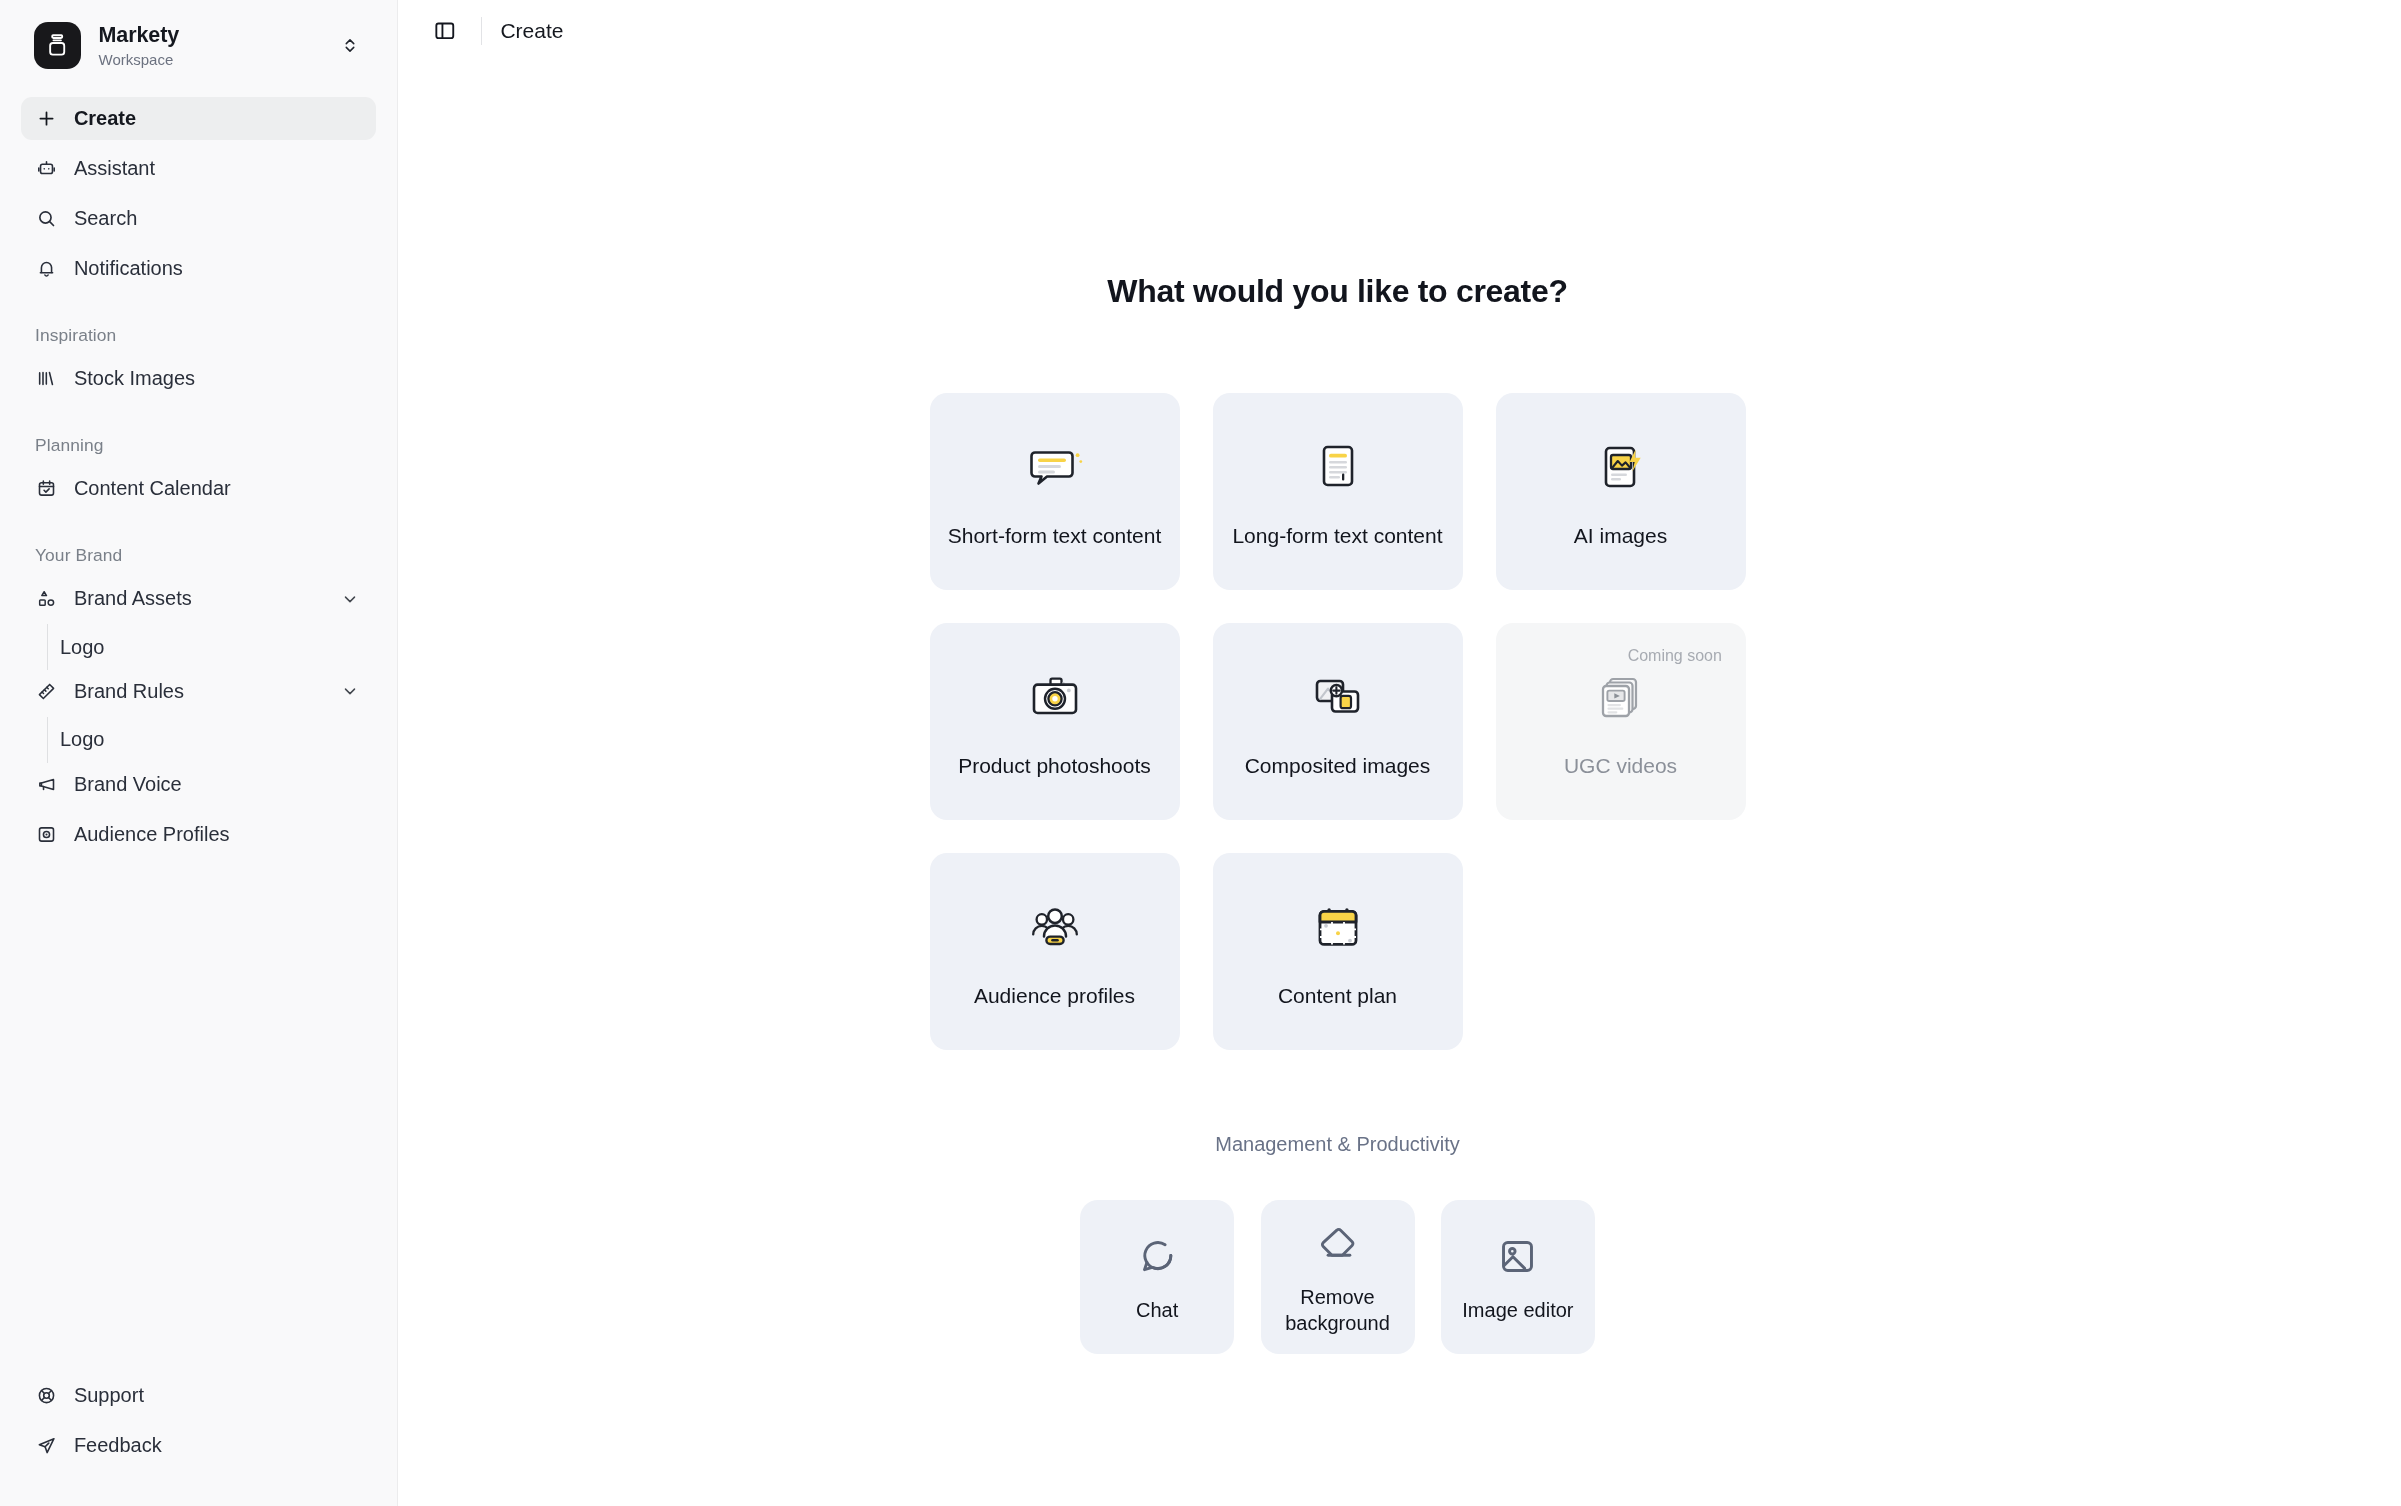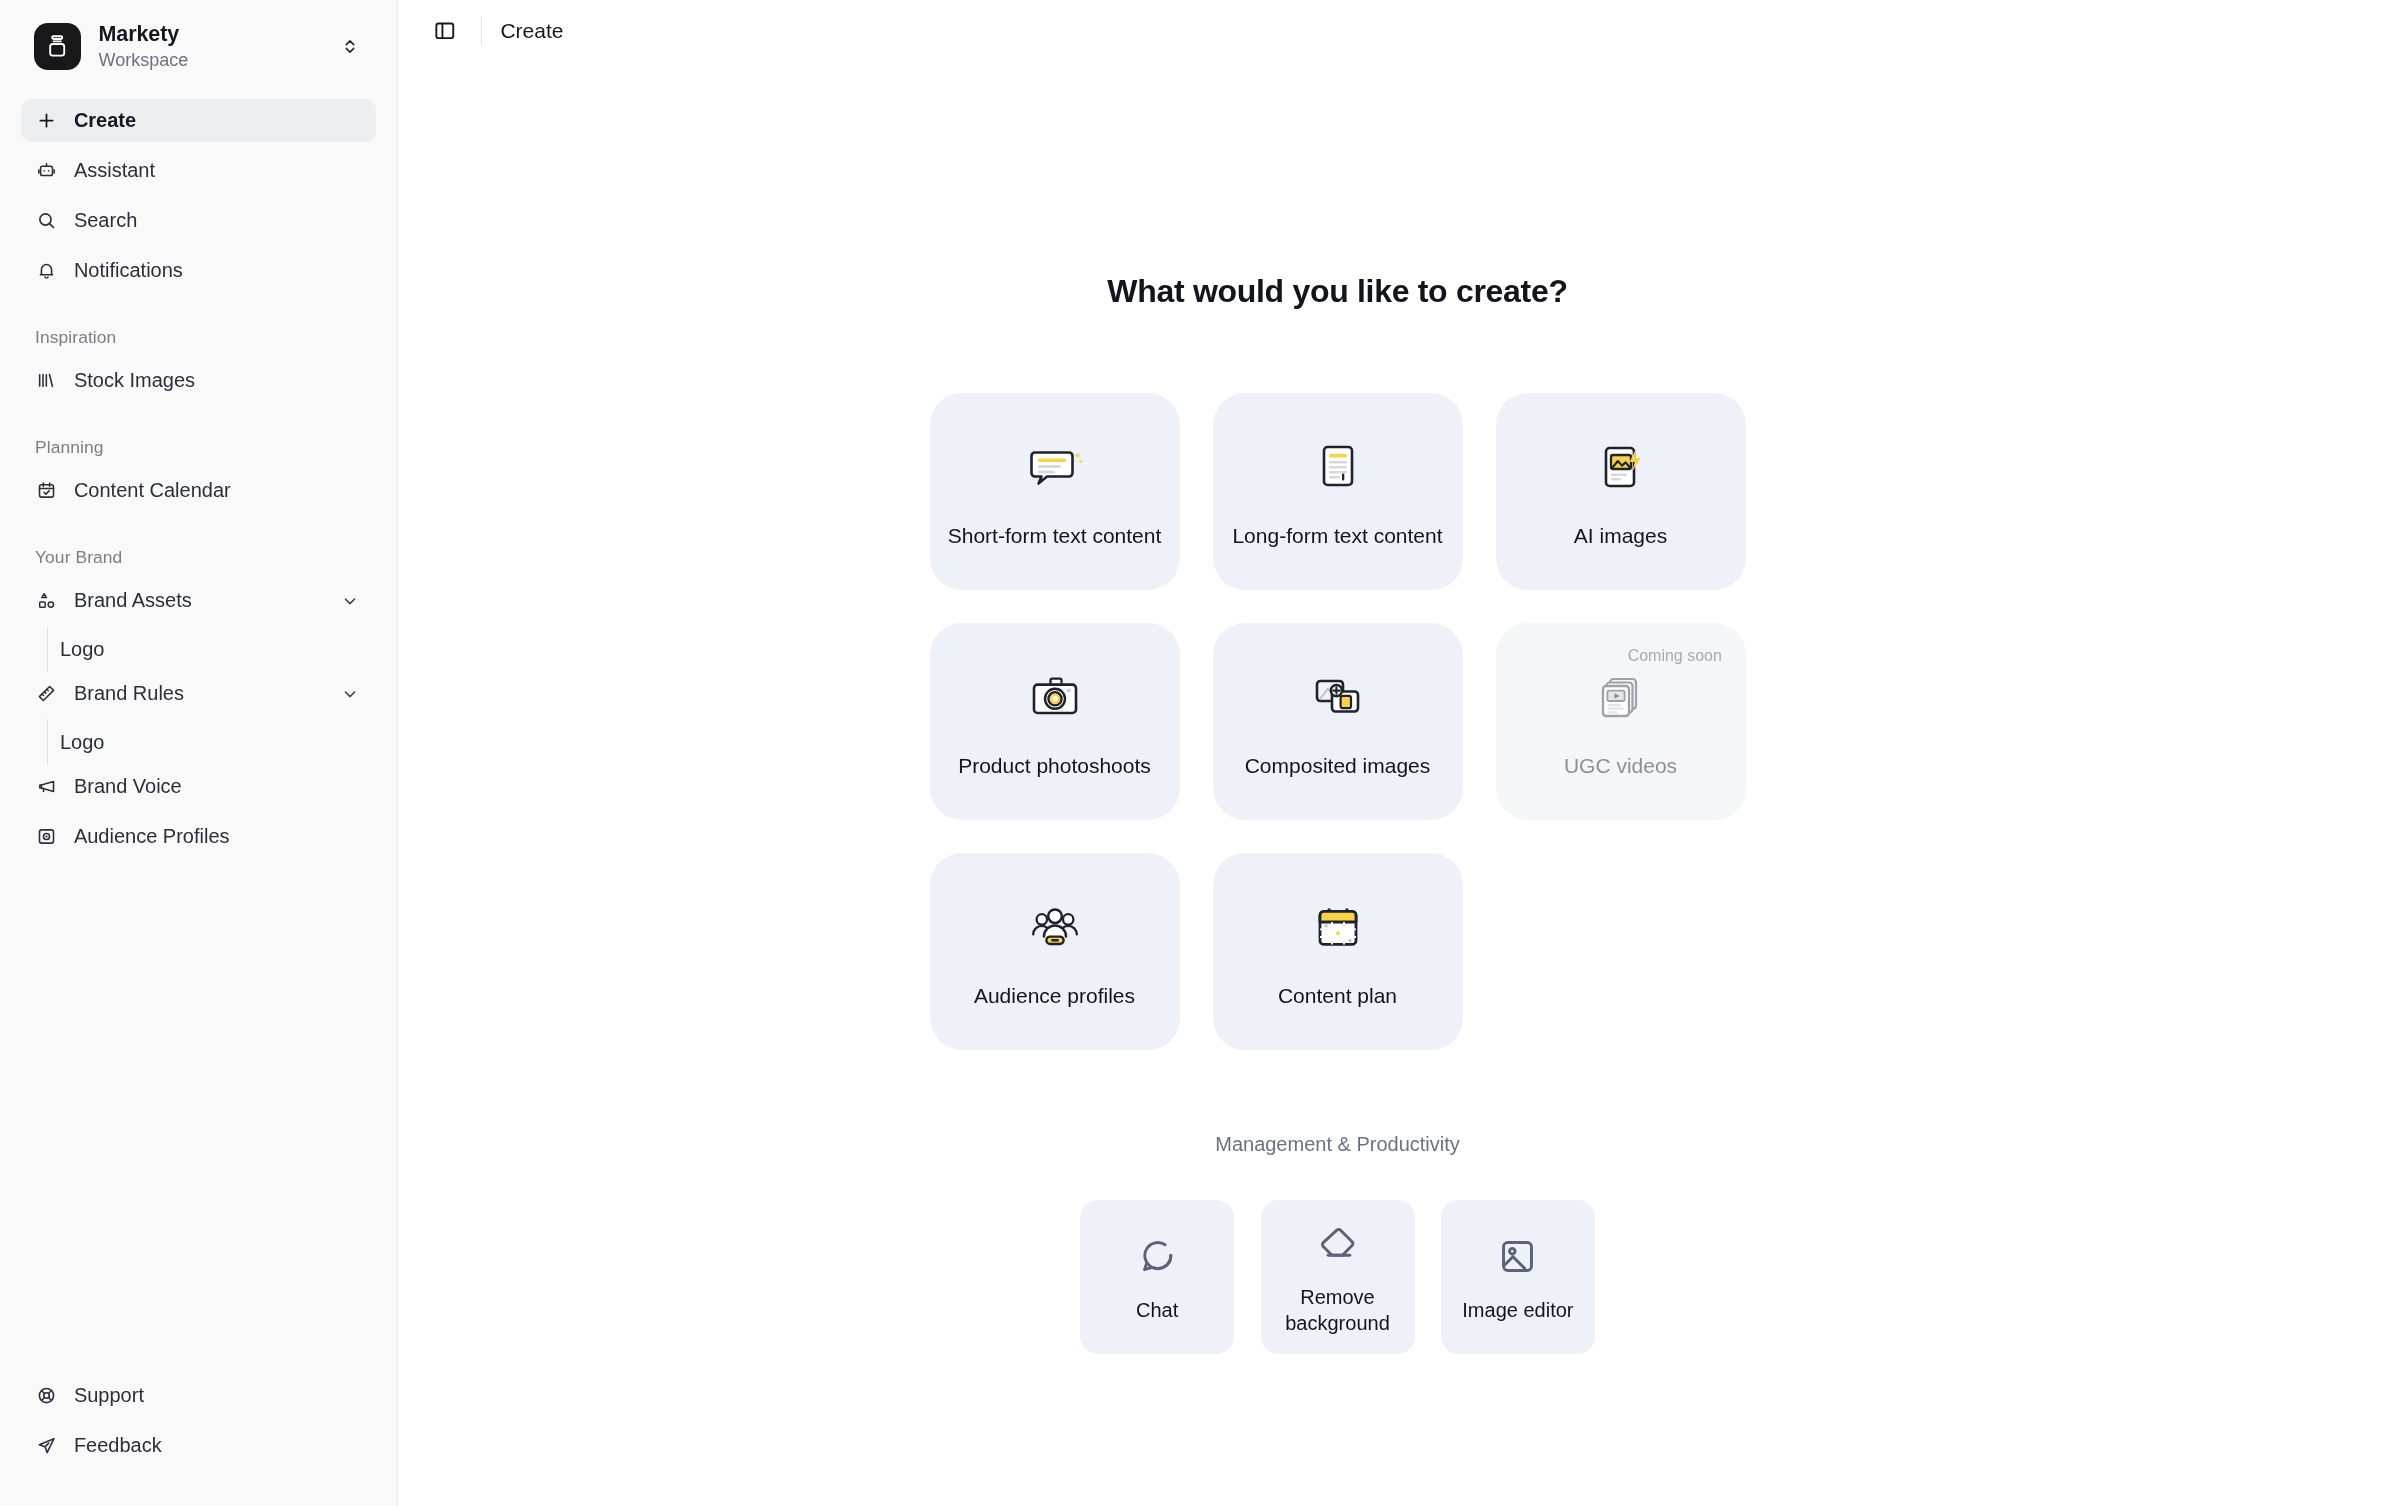--- a/index.html
+++ b/index.html
@@ -24,21 +24,21 @@
     display: flex; align-items: center; gap: 18px;
     padding: 22px 12.5px 21px 12.5px;
   }
   .ws-logo {
     width: 47px; height: 47px; border-radius: 14px;
     background: #18181b; flex: 0 0 47px;
     display: flex; align-items: center; justify-content: center;
   }
   .ws-meta { flex: 1; line-height: 1.18; }
   .ws-name { font-size: 21.5px; font-weight: 700; color: #15181f; letter-spacing: -0.1px; }
-  .ws-sub  { font-size: 18px; color: #6c7280; margin-top: 2.8px; }
+  .ws-sub  { font-size: 15px; color: #6c7280; margin-top: 2.8px; }
   .ws-caret { width: 28px; display:flex; align-items:center; justify-content:center; }
 
   .nav { margin-top: 7px; }
   .nav-item {
     display: flex; align-items: center; gap: 15.3px;
     height: 43px; padding: 0 14px; border-radius: 11px;
     font-size: 20px; color: #2a2f3a; cursor: pointer;
     margin-bottom: 7px; position: relative;
   }
   .nav-item.active { background: #edeeef; font-weight: 600; color:#15181f; }
@@ -85,21 +85,21 @@
     letter-spacing: -0.3px; margin-top: 212px;
   }
 
   .grid-big {
     margin-top: 71px;
     display: grid;
     grid-template-columns: repeat(3, 250px);
     gap: 33px;
   }
   .card-big {
-    height: 197px; border-radius: 32px; background: #eef1f7;
+    height: 197px; border-radius: 17px; background: #eef1f7;
     display:flex; flex-direction:column; align-items:center; justify-content:center;
     cursor: pointer; position: relative; padding: 0 16.7px;
   }
   .card-big.disabled { background: #f5f6f7; cursor: default; }
   .card-big .cb-ico { height: 67px; display:flex; align-items:flex-end; justify-content:center; }
   .card-big .cb-label {
     margin-top: 21px; text-align:center; font-size: 21px;
     color:#12151d; line-height: 1.32; font-weight: 400;
   }
   .card-big.disabled .cb-label { color:#8b9099; }

